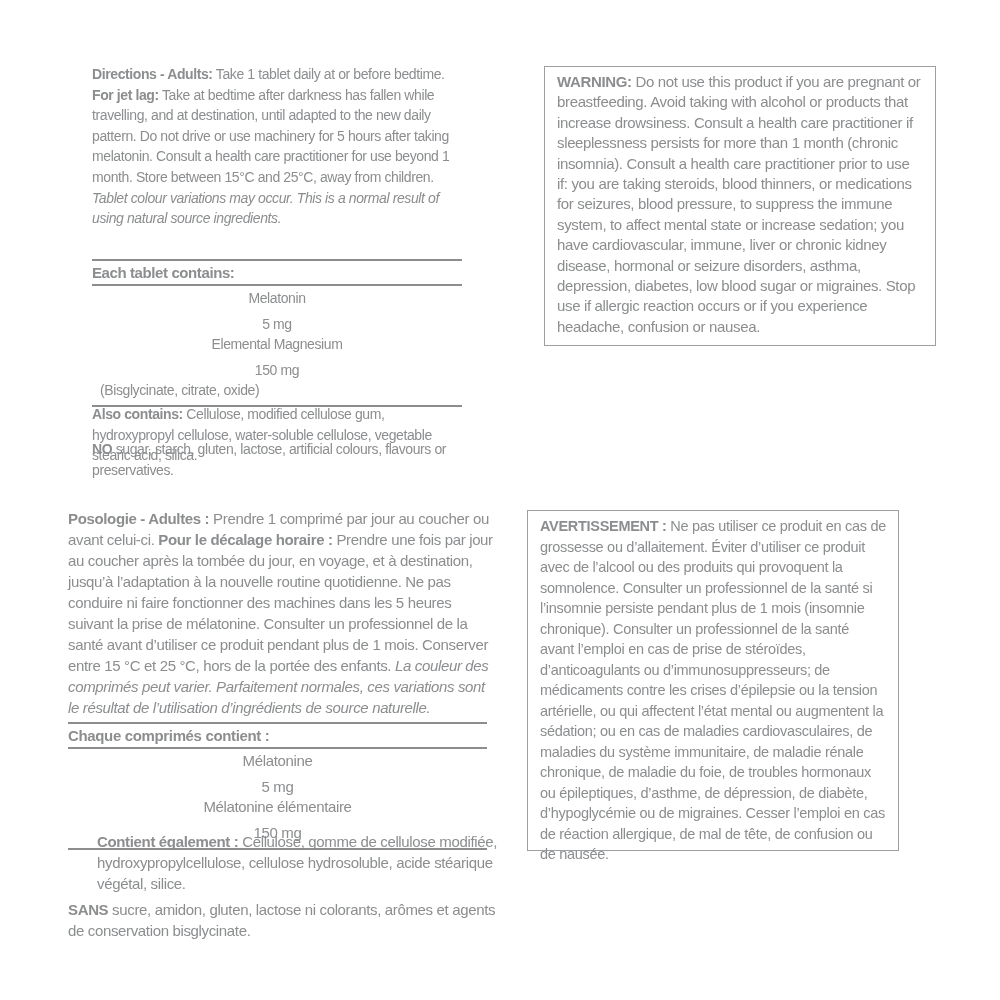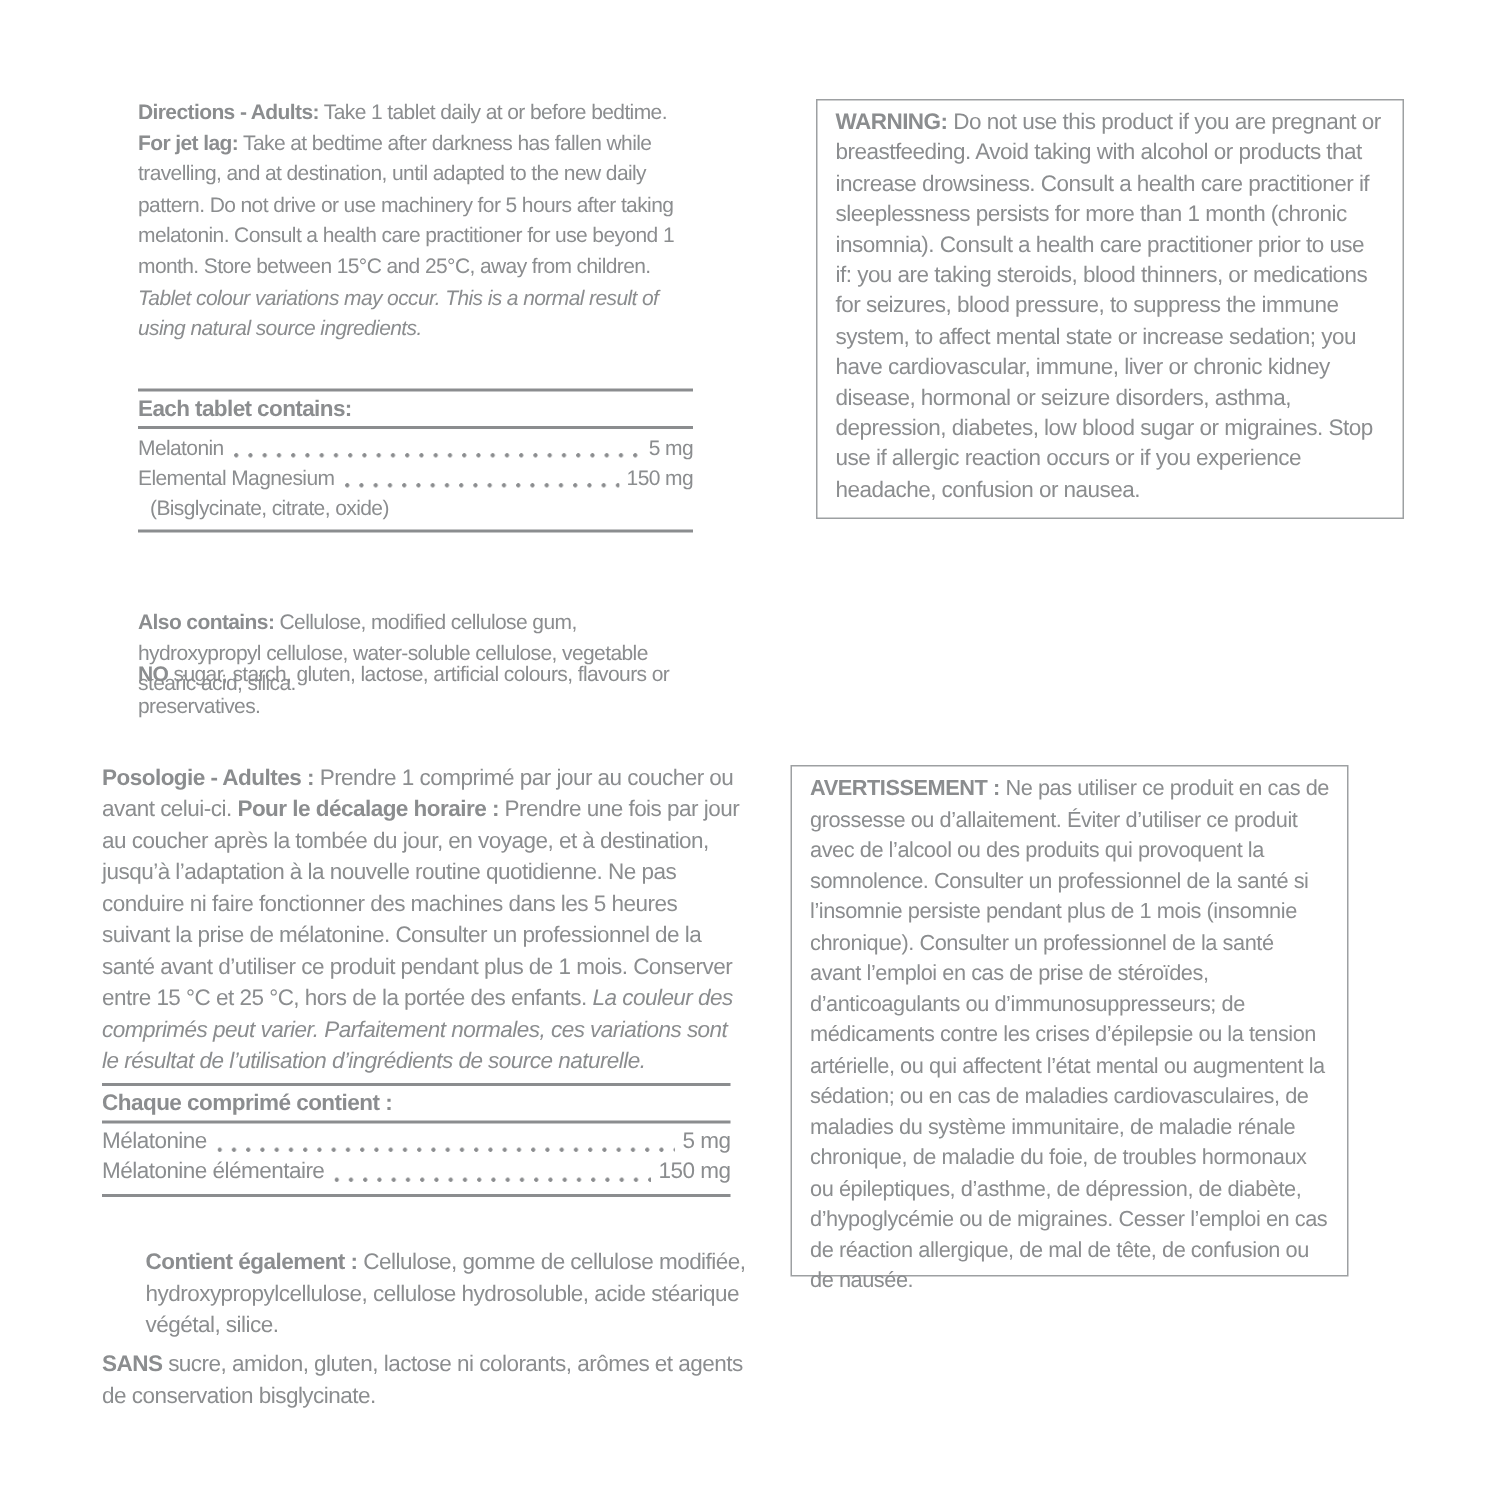--- a/index.html
+++ b/index.html
@@ -25,21 +25,21 @@
   .fr-posologie { left: 68px; top: 508px; width: 429px; }
   .fr-contient  { left: 68px; top: 831px; width: 434px; margin-left: 29px; }
   .fr-sans      { left: 68px; top: 899px; width: 434px; }
 
   
   .facts { position: absolute; }
   .en-facts { left: 92px; top: 259px; width: 370px; font-size: 14px; letter-spacing: -0.4px; }
   .fr-facts { left: 68px; top: 722px; width: 419px; font-size: 15px; letter-spacing: -0.35px; }
   .rule { height: 2px; background: #8b8d8f; }
   .facts-header { font-weight: 700; font-size: 15px; line-height: 21px; padding: 1px 0 1px 0; }
-  .fact-row { display: flex; align-items: center; line-height: 20px; }
+  .fact-row { display: flex; align-items: center; line-height: 20px; flex-direction: column; }
   .fact-name { white-space: nowrap; }
   .fact-value { white-space: nowrap; }
   .leader {
     flex: 1 1 auto; align-self: flex-end;
     height: 3px; margin: 0 5px 3px 7px;
     background-image: radial-gradient(circle at 1.5px 1.5px, #8b8d8f 1.2px, rgba(0,0,0,0) 1.6px);
     background-size: 9.5px 3px; background-repeat: repeat-x;
   }
   .fact-note { line-height: 20px; padding-left: 8px; }
   .facts .rule.bottom { margin-top: 5px; }
@@ -78,21 +78,21 @@
   <div class="block en-text en-also"><b>Also contains:</b><span> Cellulose, modified cellulose gum, hydroxypropyl cellulose, water-soluble cellulose, vegetable stearic acid, silica.</span></div>
 
   <div class="block en-text en-no"><b>NO</b><span> sugar, starch, gluten, lactose, artificial colours, flavours or preservatives.</span></div>
 
   <div class="block box warning-box"><b>WARNING:</b><span> Do not use this product if you are pregnant or breastfeeding. Avoid taking with alcohol or products that increase drowsiness. Consult a health care practitioner if sleeplessness persists for more than 1 month (chronic insomnia). Consult a health care practitioner prior to use if: you are taking steroids, blood thinners, or medications for seizures, blood pressure, to suppress the immune system, to affect mental state or increase sedation; you have cardiovascular, immune, liver or chronic kidney disease, hormonal or seizure disorders, asthma, depression, diabetes, low blood sugar or migraines. Stop use if allergic reaction occurs or if you experience headache, confusion or nausea.</span></div>
 
   <div class="block fr-text fr-posologie"><b>Posologie - Adultes :</b><span> Prendre 1 comprimé par jour au coucher ou avant celui-ci. </span><b>Pour le décalage horaire :</b><span> Prendre une fois par jour au coucher après la tombée du jour, en voyage, et à destination, jusqu’à l’adaptation à la nouvelle routine quotidienne. Ne pas conduire ni faire fonctionner des machines dans les 5 heures suivant la prise de mélatonine. Consulter un professionnel de la santé avant d’utiliser ce produit pendant plus de 1 mois. Conserver entre 15 °C et 25 °C, hors de la portée des enfants. </span><i>La couleur des comprimés peut varier. Parfaitement normales, ces variations sont le résultat de l’utilisation d’ingrédients de source naturelle.</i></div>
 
   <div class="facts fr-facts">
     <div class="rule top"></div>
-    <div class="facts-header">Chaque comprimé contient :</div>
+    <div class="facts-header">Chaque comprimés contient :</div>
     <div class="rule mid"></div>
     <div class="fact-row">
       <span class="fact-name">Mélatonine</span>
       <span class="leader"></span>
       <span class="fact-value">5 mg</span>
     </div>
     <div class="fact-row">
       <span class="fact-name">Mélatonine élémentaire</span>
       <span class="leader"></span>
       <span class="fact-value">150 mg</span>

